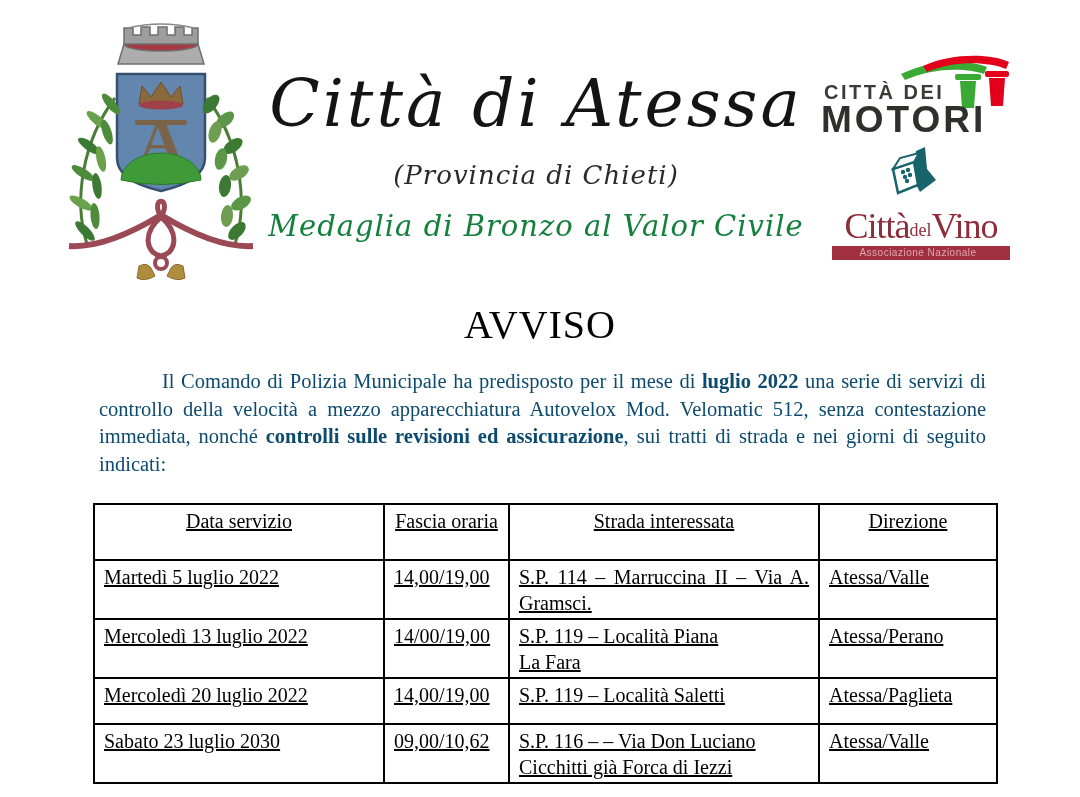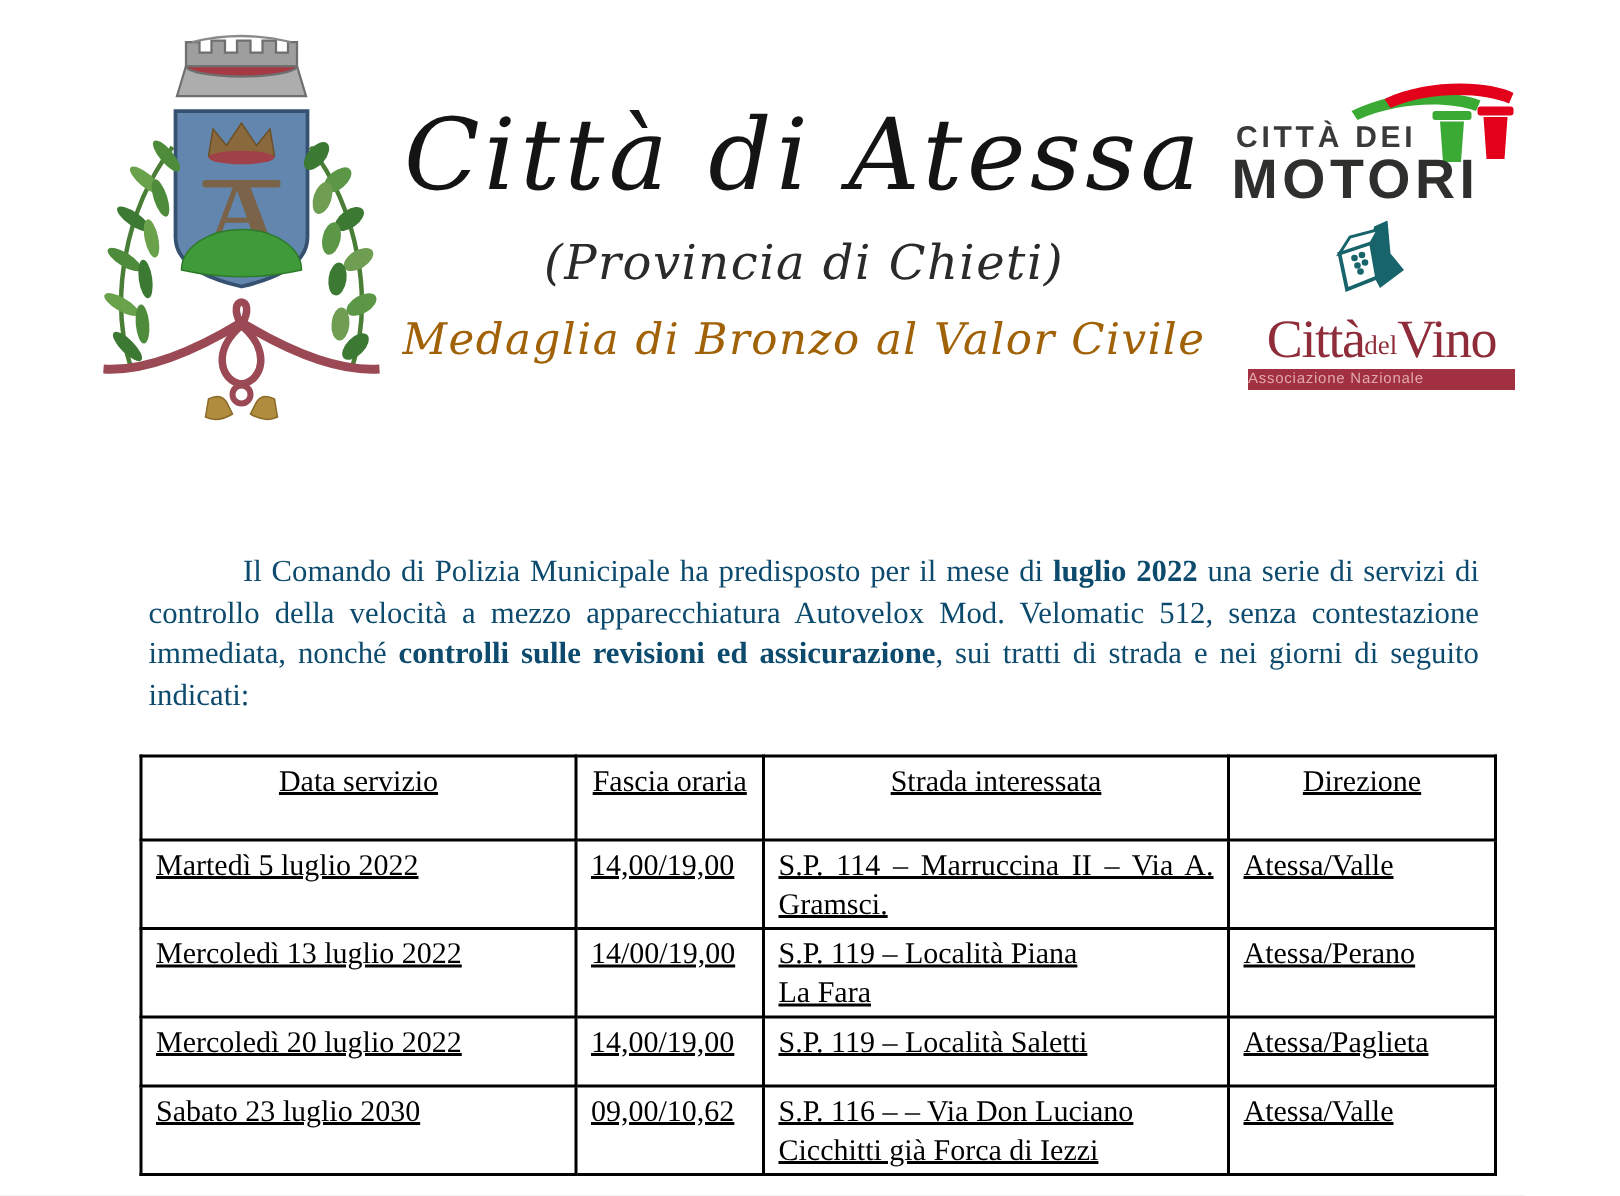--- a/index.html
+++ b/index.html
@@ -12,25 +12,25 @@
   
   .coa { position:absolute; left:55px; top:10px; width:212px; height:274px; }
   
   .hdr { position:absolute; left:238px; top:58px; width:596px; text-align:center; }
   .hdr .city {
     font-family:"DejaVu Serif", serif; font-style:italic;
     font-size:66px; letter-spacing:3px; color:#141414; line-height:92px; white-space:nowrap;
   }
   .hdr .prov {
     font-family:"DejaVu Serif", serif; font-style:italic;
-    font-size:32px; letter-spacing:1px; color:#2a2a2a; line-height:46px; margin-top:2px;
+    font-size:26px; letter-spacing:1px; color:#2a2a2a; line-height:46px; margin-top:2px;
   }
   .hdr .medal {
     font-family:"DejaVu Serif", serif; font-style:italic;
-    font-size:29px; letter-spacing:1px; color:#a16207; line-height:44px; margin-top:6px;
+    font-size:29px; letter-spacing:1px; color:#15803d; line-height:44px; margin-top:6px;
   }
   
   .motori { position:absolute; left:821px; top:54px; width:192px; height:86px; }
   .motori .arches { position:absolute; right:2px; top:0; }
   .motori .l1 {
     position:absolute; left:3px; top:27px;
     font-family:"Liberation Sans", sans-serif; font-size:20px; font-weight:600;
     letter-spacing:2.5px; color:#3a3a39; white-space:nowrap;
   }
   .motori .l2 {
@@ -42,21 +42,21 @@
   .vino { position:absolute; left:832px; top:147px; width:178px; height:118px; }
   .vino .press { position:absolute; left:56px; top:0; }
   .vino .vtitle {
     position:absolute; left:0; top:58px; width:178px; text-align:center;
     color:#8e2d39; white-space:nowrap; font-family:"Liberation Serif", serif;
   }
   .vino .vbig { font-size:36px; letter-spacing:-1px; }
   .vino .vsmall { font-size:18px; letter-spacing:0; position:relative; top:-2px;margin-top:12px; }
   .vino .vbanner {
     position:absolute; left:0; top:99px; width:178px; height:14px;
-    background:#a13040; text-align:left; padding-right:6px;
+    background:#a13040; text-align:center; padding-right:6px;
     font-family:"Liberation Sans", sans-serif; font-size:10px; line-height:14px;
     color:#e2a7ad; letter-spacing:0.5px;
   }
   
   .title {
     position:absolute; left:0; top:301px; width:1080px; text-align:center;
     font-size:40px; letter-spacing:1px; color:#000;
   }
   .para {
     position:absolute; left:99px; top:368px; width:887px;
@@ -181,20 +181,21 @@
           <circle cx="20" cy="23" r="2.2"></circle>
         <circle cx="17" cy="30" r="2.2"></circle>
           <circle cx="22" cy="28" r="2.2"></circle>
         <circle cx="19" cy="34" r="2.2"></circle>
       </g>
     </svg>
     <div class="vtitle"><span class="vbig">Città</span><span class="vsmall">del</span><span class="vbig">Vino</span></div>
     <div class="vbanner">Associazione Nazionale</div>
   </div>
 
+  <div class="title">AVVISO</div>
 
   <p class="para"><span class="ind"></span><span>Il Comando di Polizia Municipale ha predisposto per il mese di </span><b>luglio 2022</b><span> una serie di servizi di controllo della velocità a mezzo apparecchiatura Autovelox Mod. Velomatic 512, senza contestazione immediata, nonché </span><b>controlli sulle revisioni ed assicurazione</b><span>, sui tratti di strada e nei giorni di seguito indicati:</span></p>
 
   <table class="sched">
     <colgroup>
       <col style="width:290px">
         <col style="width:125px">
         <col style="width:310px">
         <col style="width:178px">
     </colgroup>

